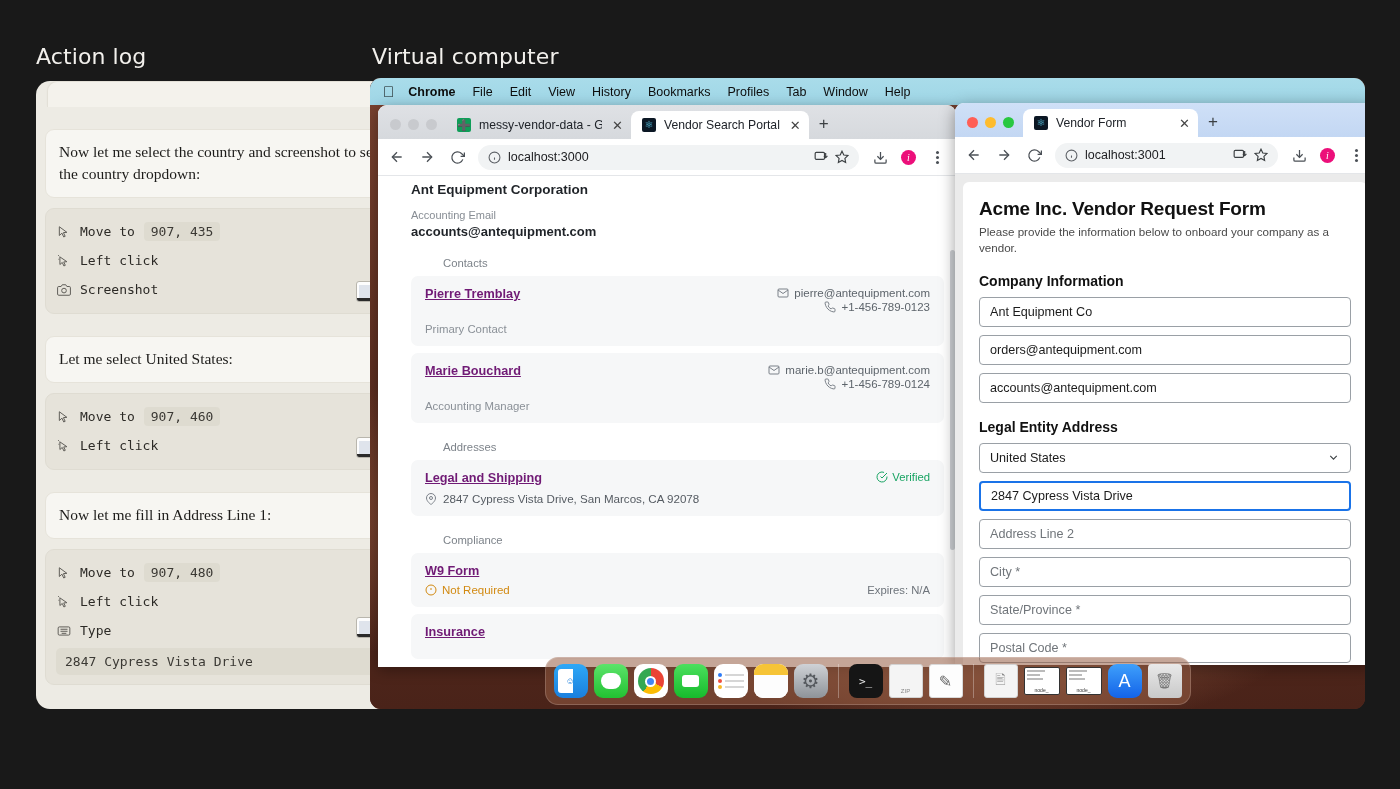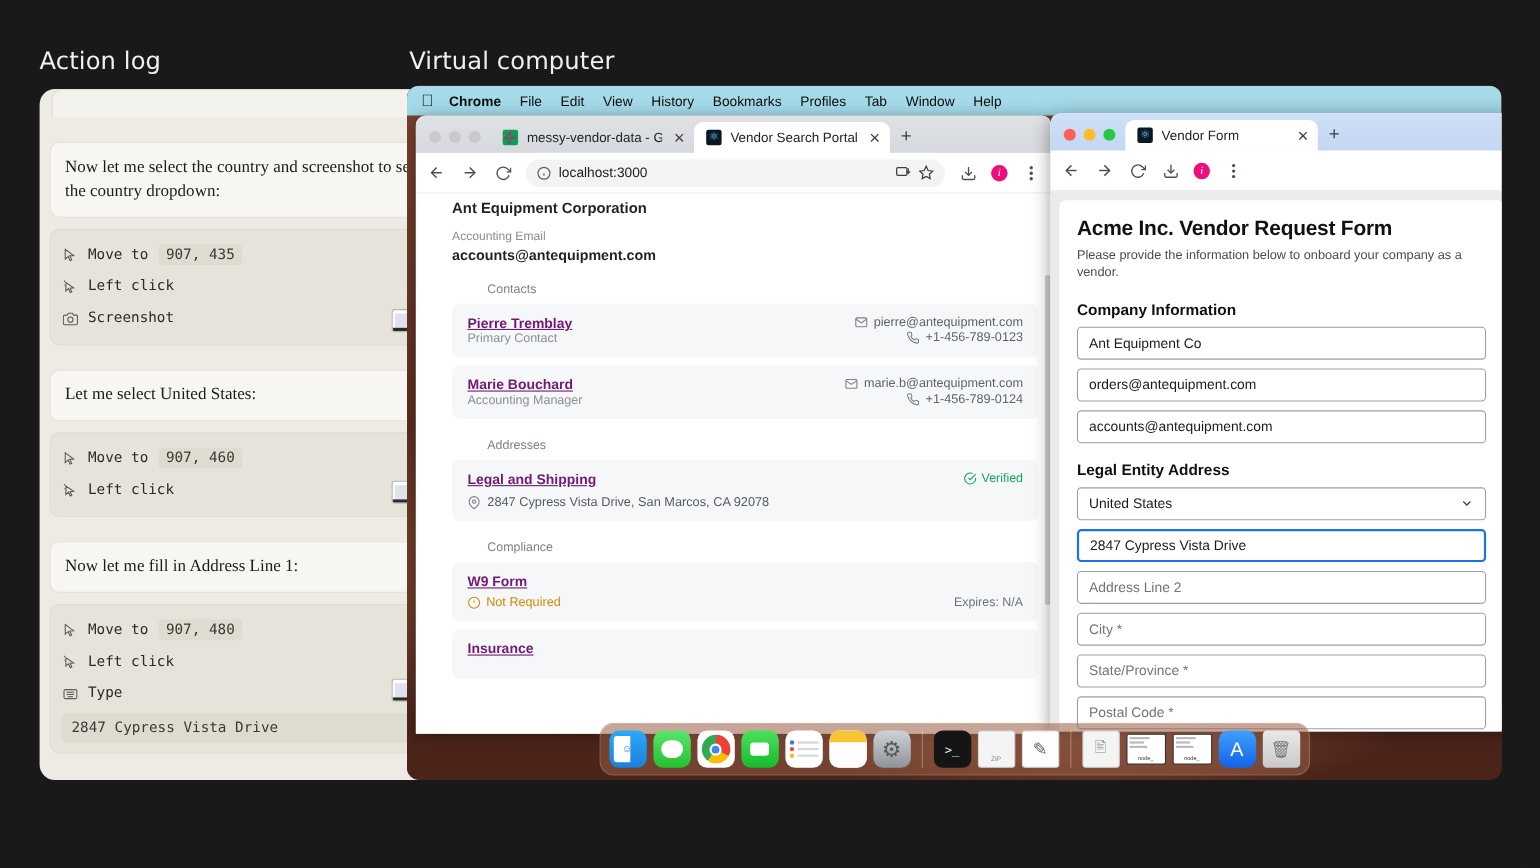--- a/index.html
+++ b/index.html
@@ -172,21 +172,21 @@
   .vd-wrap { padding: 0 12px 0 33px; }
   .vd-company { font-size:13.5px; font-weight:bold; color:#1f2328; padding-top:6px; }
   .vd-sublabel { font-size:11px; color:#878d94; margin-top:12px; }
   .vd-value { font-size:13px; font-weight:bold; color:#1f2328; margin-top:3px; }
   .vd-section { font-size:11.3px; color:#7d838a; margin-top:18px;margin-left:32px; }
   .card-row {
     background:#f6f7f8; border-radius:7px; margin-top:7px;
     padding: 11px 14px; display:flex; justify-content:space-between; align-items:flex-start;
   }
   .cr-name { font-size:12.7px; font-weight:bold; color:#701a75;text-decoration:underline; }
-  .cr-role { font-size:11.4px; color:#8a9097; margin-top:1px; }
+  .cr-role { font-size:11.4px; color:#8a9097; margin-top:22px; }
   .cr-right { text-align:right; }
   .cr-line { font-size:11.5px; color:#5d646b; display:flex; align-items:center; justify-content:flex-end; gap:5px; margin-top:2px;}
   .cr-line:first-child { margin-top:0; }
   .badge-ok { font-size:11.3px; color:#19a463; display:flex; align-items:center; gap:4px;}
   .addr-line { font-size:11.6px; color:#55five; color:#555b62; display:flex; align-items:center; gap:6px; margin-top:7px;}
   .badge-warn { font-size:11.5px; color:#d28a12; display:flex; align-items:center; gap:5px; margin-top:6px;}
   .expires { font-size:11.3px; color:#6e747b; align-self:flex-end; }
   .scrollbar { position:absolute; right:1px; top:74px; width:5px; height:300px; background:#cfd2d6; border-radius:3px; }
 
   
@@ -584,20 +584,43 @@
               <line x1="5" y1="12" x2="19" y2="12"></line>
               <polyline points="12 5 19 12 12 19"></polyline>
             </svg>
           </span>
         <span class="tb-ico">
           <svg width="15" height="15" viewBox="0 0 24 24" fill="none" stroke="currentColor" stroke-width="2">
               <polyline points="23 4 23 10 17 10"></polyline>
               <path d="M20.49 15a9 9 0 1 1-2.13-9.36L23 10"></path>
             </svg>
           </span>
+        <div class="omnibox">
+          <span style="display:flex;align-items:center;color:#5f6368">
+            <svg width="13" height="13" viewBox="0 0 24 24" fill="none" stroke="currentColor" stroke-width="2">
+                <circle cx="12" cy="12" r="10"></circle>
+                <line x1="12" y1="16" x2="12" y2="12"></line>
+                <line x1="12" y1="8" x2="12.01" y2="8"></line>
+              </svg>
+            </span>
+          <span>localhost:3001</span>
+          <span style="flex:1"></span>
+          <span style="display:flex;color:#3c4043">
+            <svg width="14" height="14" viewBox="0 0 24 24" fill="none" stroke="currentColor" stroke-width="2">
+                <rect x="2" y="4" width="16" height="12" rx="2"></rect>
+                <polyline points="17 10 20 13 23 10"></polyline>
+                <line x1="20" y1="5" x2="20" y2="13"></line>
+              </svg>
+            </span>
+          <span style="display:flex;color:#3c4043">
+            <svg width="14" height="14" viewBox="0 0 24 24" fill="none" stroke="currentColor" stroke-width="2">
+                <polygon points="12 2 15.1 8.6 22 9.5 17 14.4 18.2 21.3 12 18 5.8 21.3 7 14.4 2 9.5 8.9 8.6"></polygon>
+              </svg>
+            </span>
+        </div>
         <span class="tb-ico">
           <svg width="15" height="15" viewBox="0 0 24 24" fill="none" stroke="currentColor" stroke-width="2">
               <path d="M21 15v4a2 2 0 0 1-2 2H5a2 2 0 0 1-2-2v-4"></path>
               <polyline points="7 10 12 15 17 10"></polyline>
               <line x1="12" y1="15" x2="12" y2="3"></line>
             </svg>
           </span>
         <span class="profile-dot">i</span>
         <span class="kebab tb-ico">
             <b></b>

